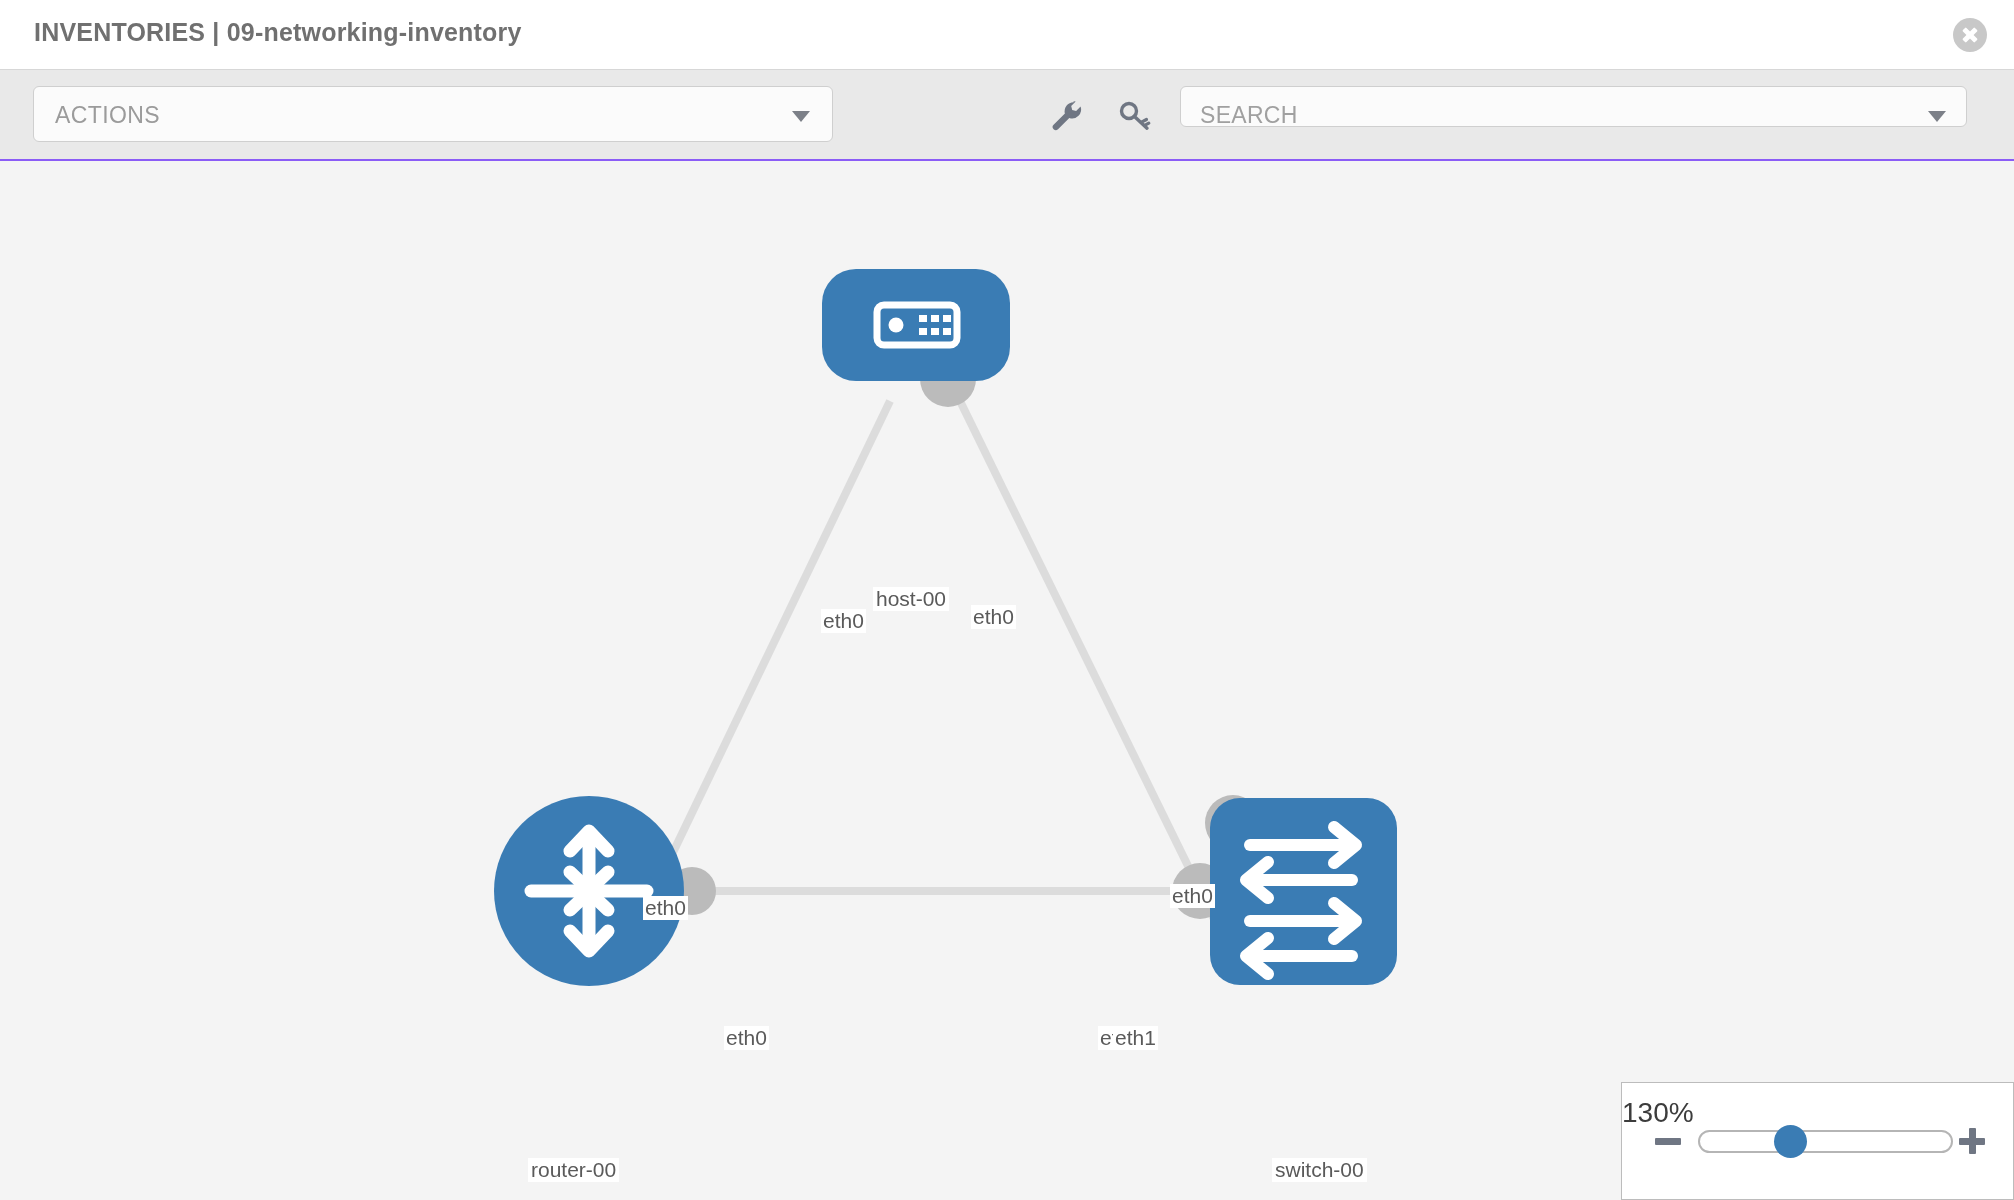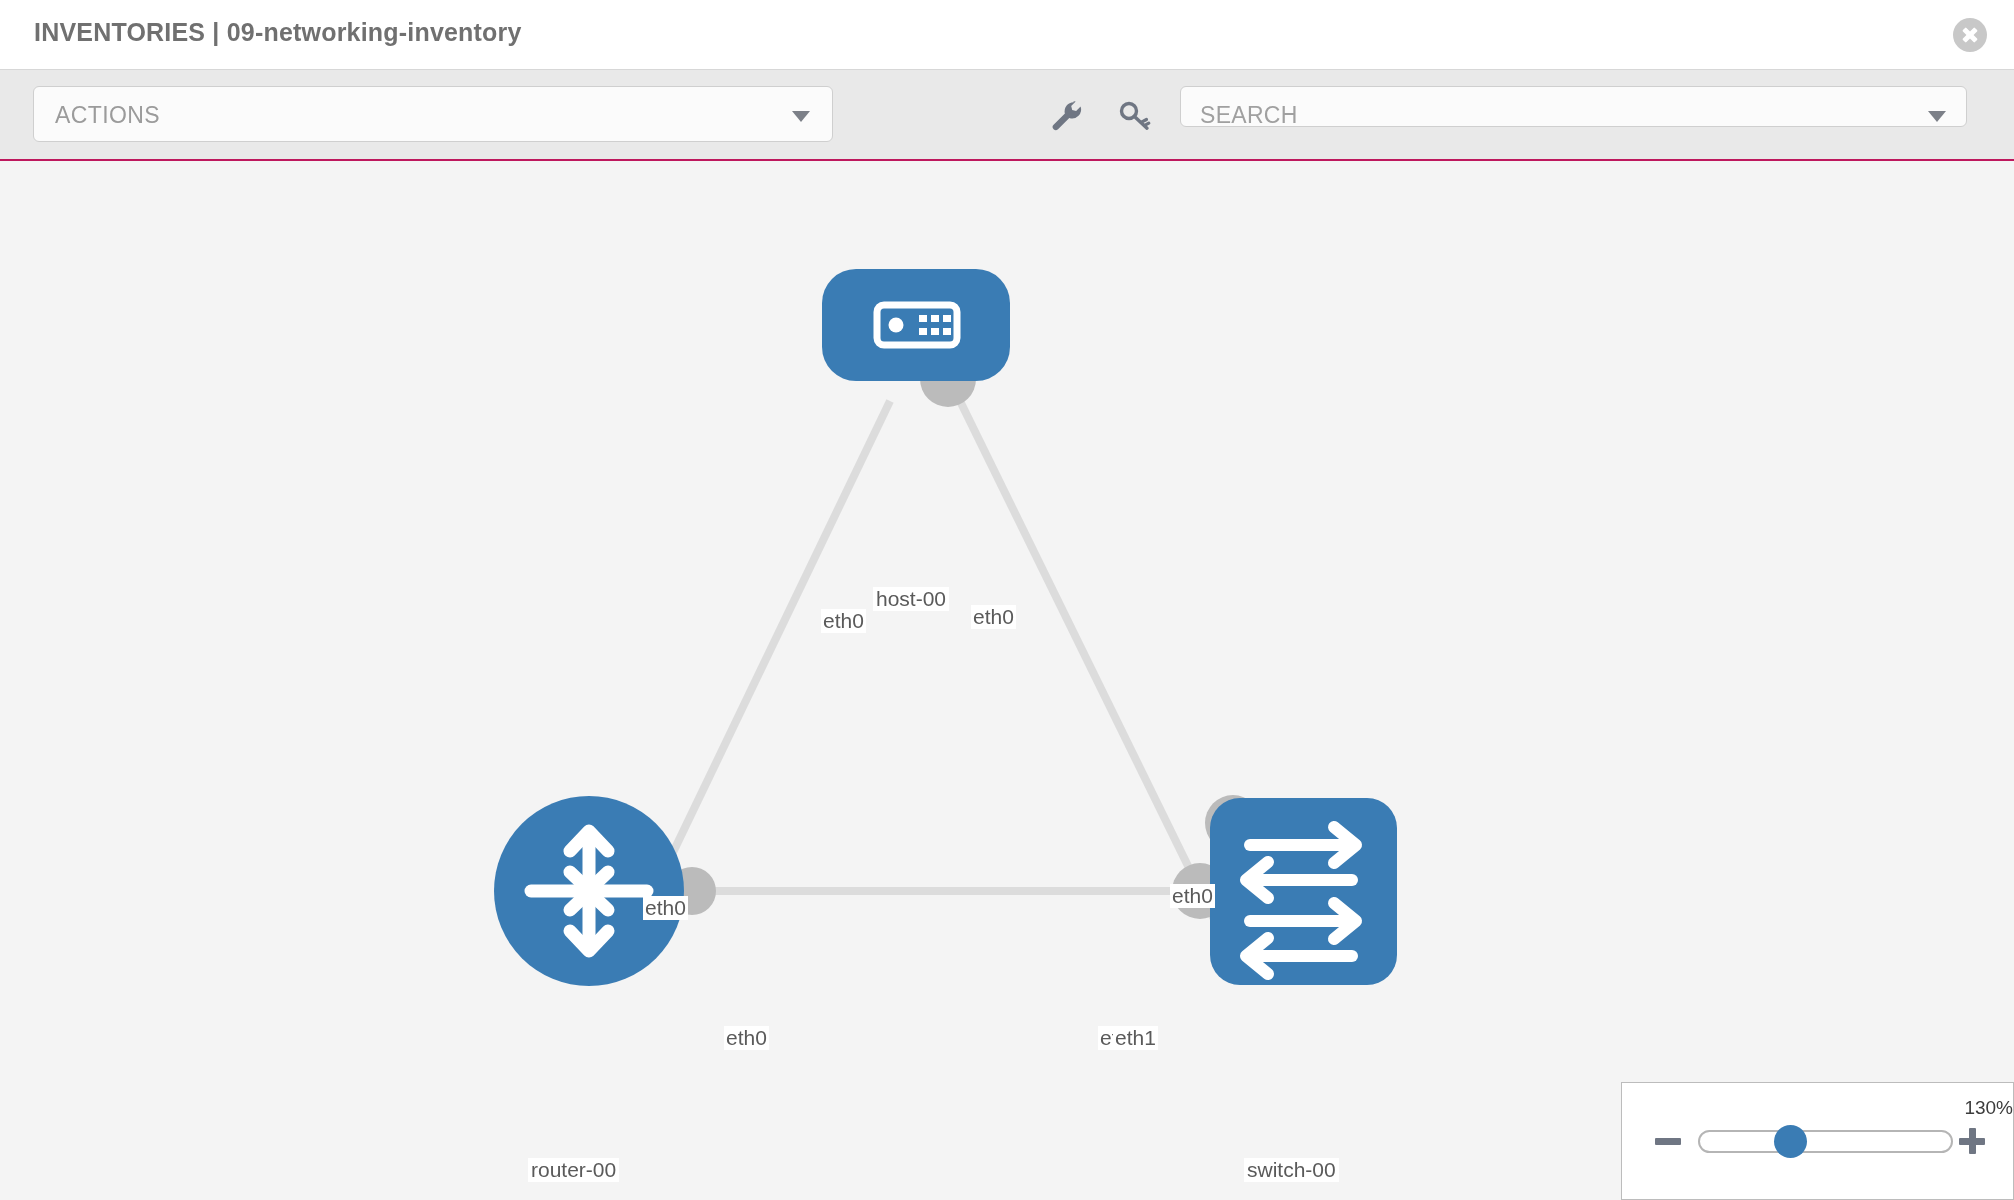--- a/index.html
+++ b/index.html
@@ -63,21 +63,21 @@
   .close-btn::before { transform: translate(-50%,-50%) rotate(45deg); }
   .close-btn::after  { transform: translate(-50%,-50%) rotate(-45deg); }
 
   
   .toolbar {
     position: absolute;
     left: 0; top: 70px;
     width: 2014px;
     height: 91px;
     background: #e9e9e9;
-    border-bottom: 2px solid #be185d;
+    border-bottom: 2px solid #8b5cf6;
     box-sizing: border-box;
   }
   .actions-select {
     position: absolute;
     left: 33px;
     top: 16px;
     width: 800px;
     height: 56px;
     background: #fbfbfb;
     border: 1px solid #cfcfcf;
@@ -185,22 +185,22 @@
     height: 118px;
     background: #ffffff;
     border: 1px solid #bcbcbc;
     box-sizing: border-box;
   }
   .zoom-value {
     position: absolute;
     left: 0;
     top: 14px;
     width: 100%;
-    text-align: right;
-    font-size: 19px;
+    text-align: left;
+    font-size: 28px;
     color: #3c3c3c;
   }
   .zoom-minus, .zoom-plus {
     position: absolute;
     top: 45px;
     width: 26px;
     height: 26px;
     cursor: pointer;
   }
   .zoom-minus { left: 33px; }
@@ -335,21 +335,21 @@
           <path d="M1250 760 H 1352"></path>
           <path d="M1334 742 L1356 760 L1334 778"></path>
           <path d="M1352 795 H 1250"></path>
           <path d="M1268 777 L1246 795 L1268 813"></path>
         </g>
       </g>
     </svg>
 
     <div class="lbl lbl-node" style="left:873px; top:426px;">host-00</div>
     <div class="lbl lbl-node" style="left:528px; top:997px;">router-00</div>
-    <div class="lbl lbl-node" style="left:1244px; top:997px;">switch-00</div>
+    <div class="lbl lbl-node" style="left:1272px; top:997px;">switch-00</div>
 
     <div class="lbl lbl-iface" style="left:821px; top:448px;">eth0</div>
     <div class="lbl lbl-iface" style="left:971px; top:444px;">eth0</div>
     <div class="lbl lbl-iface" style="left:643px; top:735px;">eth0</div>
     <div class="lbl lbl-iface" style="left:1170px; top:723px;">eth0</div>
     <div class="lbl lbl-iface" style="left:724px; top:865px;">eth0</div>
     <div class="lbl lbl-iface" style="left:1098px; top:865px;">eth</div>
     <div class="lbl lbl-iface" style="left:1113px; top:865px;">eth1</div>
   </div>
 

